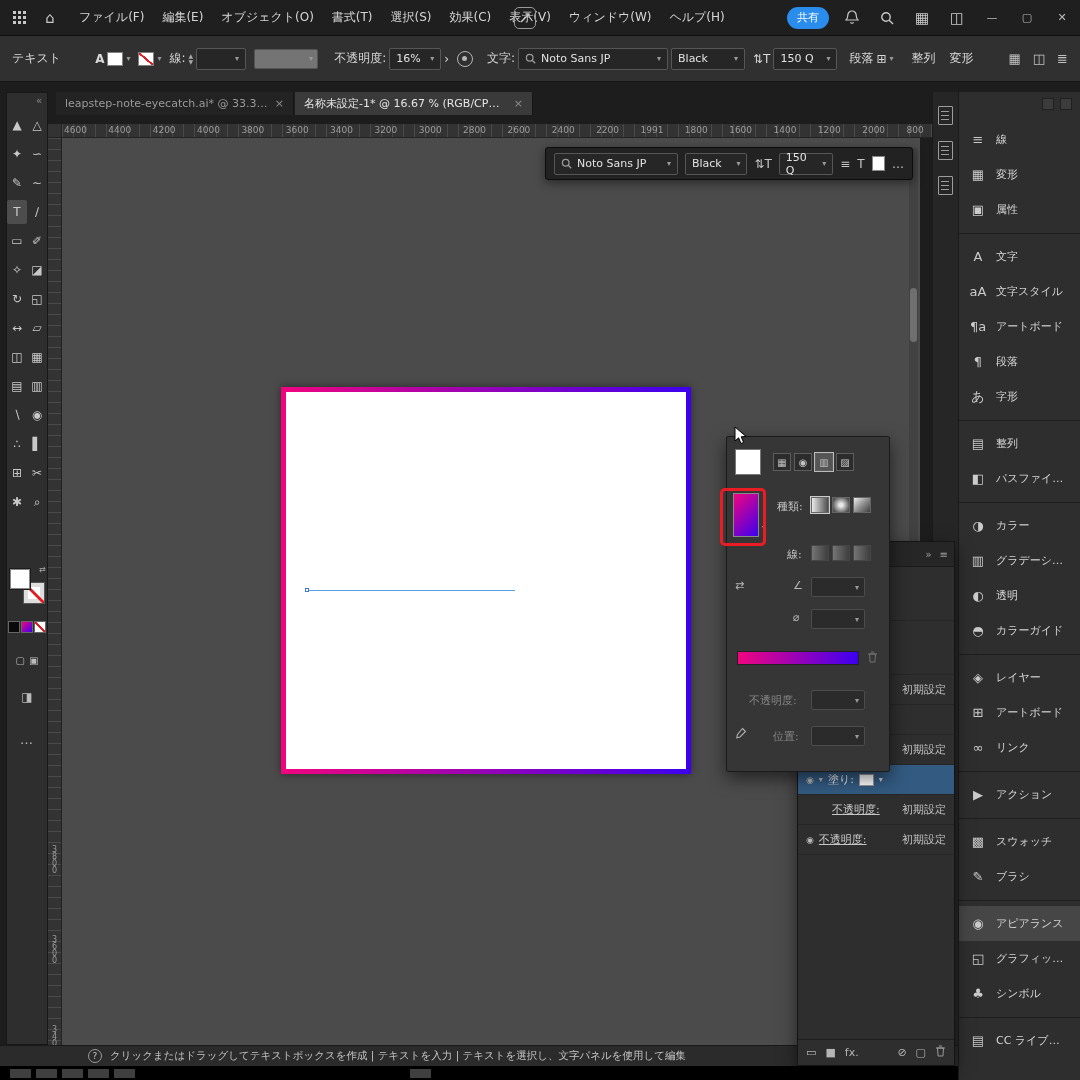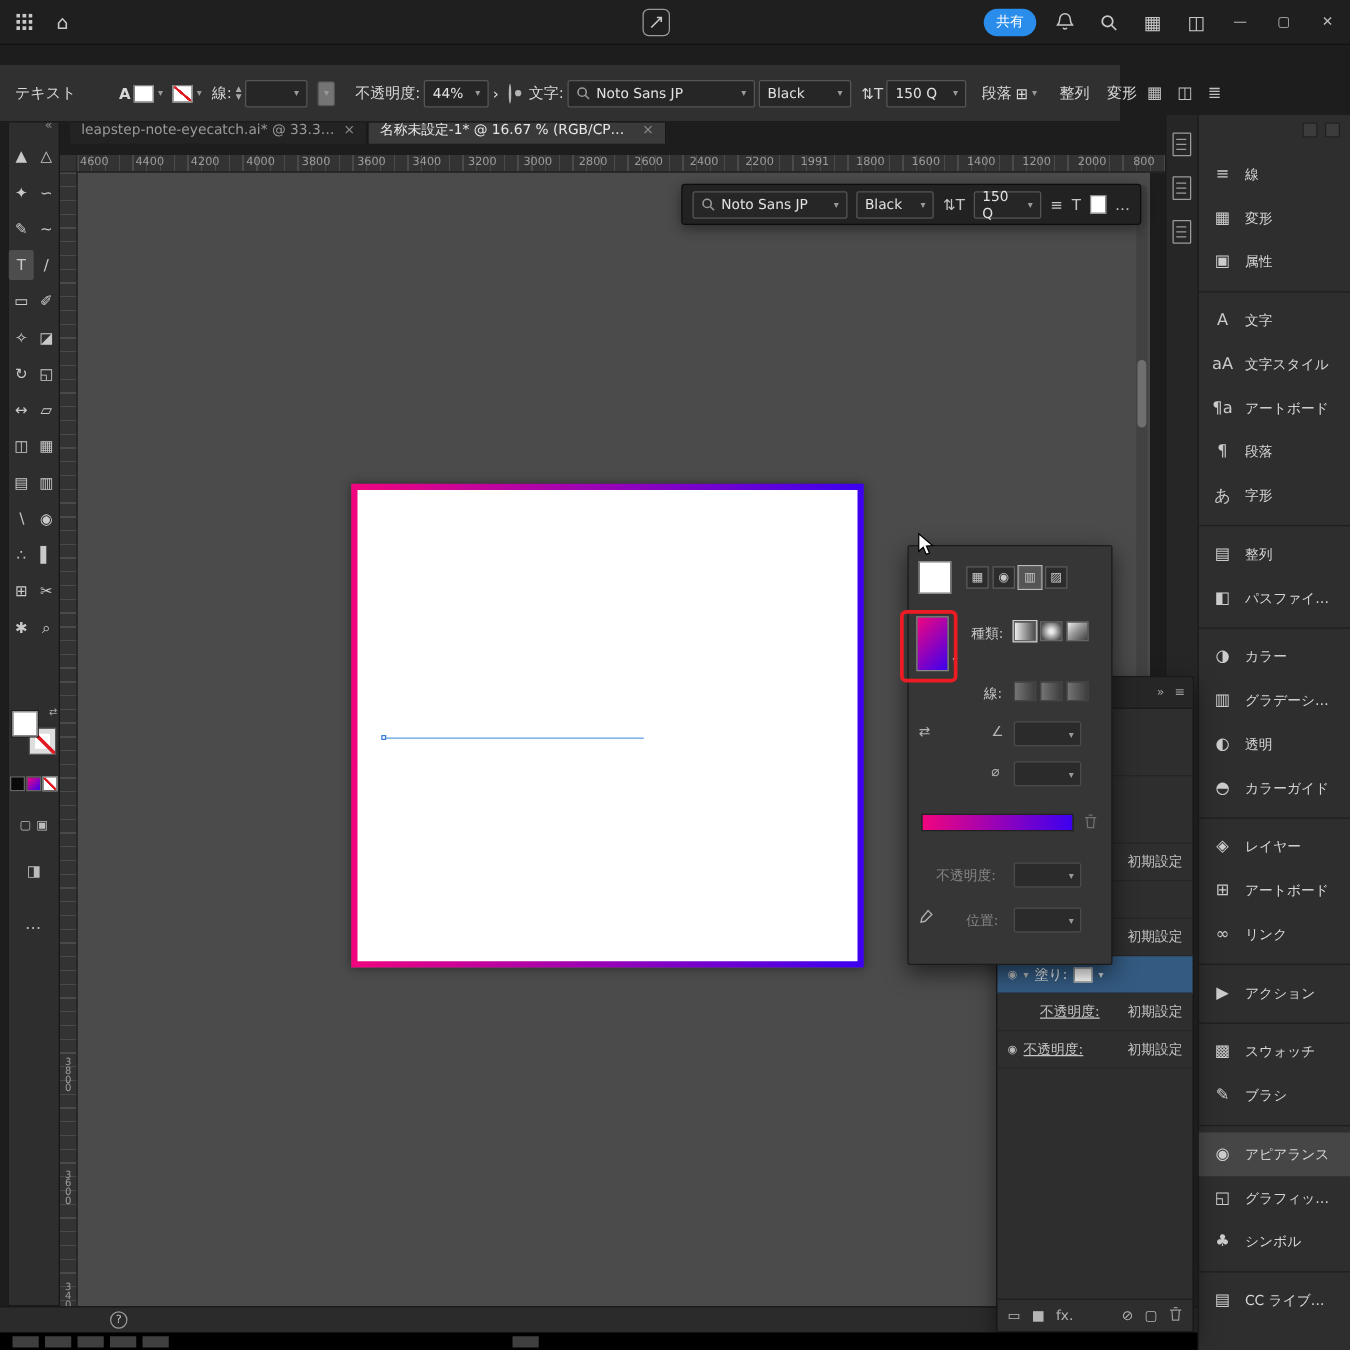--- a/index.html
+++ b/index.html
@@ -15,21 +15,21 @@
   .menus{display:flex;margin-left:8px}
   .menu-item{padding:0 9px;line-height:35px;font-size:12px;color:#d6d6d6;white-space:nowrap}
   .mb-center{position:absolute;left:514px;top:7px;width:22px;height:22px;border:1px solid #9a9a9a;
              border-radius:5px;display:flex;align-items:center;justify-content:center}
   .mb-right{margin-left:auto;display:flex;align-items:center;gap:11px;padding-right:6px}
   .share-btn{background:#2a8ceb;color:#fff;border:none;border-radius:11px;height:22px;
              padding:0 10px;font-size:11px;font-family:inherit}
   .win-btn{width:24px;text-align:center;color:#bbb;font-size:11px}
 
   
-  .controlbar{position:absolute;left:0;top:52px;width:896px;height:46px;background:#303030;
+  .controlbar{position:absolute;left:0;top:36px;width:1080px;height:46px;background:#303030;
               border-bottom:1px solid #161616;display:flex;align-items:center;gap:8px;
               padding:0 12px;z-index:39;font-size:12px}
   .cb-label{color:#d8d8d8;white-space:nowrap}
   .grp{display:flex;align-items:center;gap:3px}
   .combo{display:flex;align-items:center;background:#262626;border:1px solid #565656;
          border-radius:2px;height:22px;padding:0 6px;font-size:11px;color:#e2e2e2;gap:5px}
   .carat{font-size:8px;color:#9a9a9a;margin-left:auto}
   .w150{width:150px}.w74{width:74px}.w64{width:64px}.w52{width:52px}.w50{width:50px}
   .swatch{width:16px;height:14px;background:#fff;border:1px solid #808080;display:inline-block}
   .none-slash{position:relative}
@@ -209,20 +209,40 @@
             <rect x="0" y="5" width="3" height="3"></rect>
             <rect x="5" y="5" width="3" height="3"></rect>
             <rect x="10" y="5" width="3" height="3"></rect>
             <rect x="0" y="10" width="3" height="3"></rect>
             <rect x="5" y="10" width="3" height="3"></rect>
             <rect x="10" y="10" width="3" height="3"></rect>
           </g>
         </svg>
     </span>
     <span class="mb-ic">⌂</span>
+    <nav class="menus">
+
+        <span class="menu-item">ファイル(F)</span>
+
+        <span class="menu-item">編集(E)</span>
+
+        <span class="menu-item">オブジェクト(O)</span>
+
+        <span class="menu-item">書式(T)</span>
+
+        <span class="menu-item">選択(S)</span>
+
+        <span class="menu-item">効果(C)</span>
+
+        <span class="menu-item">表示(V)</span>
+
+        <span class="menu-item">ウィンドウ(W)</span>
+
+        <span class="menu-item">ヘルプ(H)</span>
+      </nav>
     <div class="mb-center">
       <svg width="12" height="12" viewBox="0 0 12 12">
           <path d="M2 10 L10 2 M6.5 2 H10 V5.5" stroke="#c8c8c8" stroke-width="1.3" fill="none"></path>
         </svg>
     </div>
     <div class="mb-right">
       <button class="share-btn">共有</button>
       <span class="mb-ic" style="margin:0">
         <svg width="14" height="15" viewBox="0 0 14 15">
             <path d="M7 1a4.2 4.2 0 0 0-4.2 4.2c0 3-1.3 4.3-1.8 4.8h12c-.5-.5-1.8-1.8-1.8-4.8A4.2 4.2 0 0 0 7 1z" fill="none" stroke="#c8c8c8" stroke-width="1.2"></path>
@@ -263,21 +283,21 @@
       <span class="combo w50">
           <span class="carat">▾</span>
         </span>
     </span>
     <span class="profile-dd">
         <span class="mini-carat">▾</span>
       </span>
     <span class="grp" style="margin-left:8px">
       <span class="cb-label">不透明度:</span>
       <span class="combo w52">
-          <span>44%</span>
+          <span>16%</span>
           <span class="carat">▾</span>
         </span>
       <span class="cb-label">›</span>
     </span>
     <span class="recolor"></span>
     <span class="grp" style="margin-left:6px">
       <span class="cb-label">文字:</span>
       <span class="combo w150">
         <svg width="11" height="11" viewBox="0 0 14 14">
             <circle cx="6" cy="6" r="4.2" fill="none" stroke="#9a9a9a" stroke-width="1.6"></circle>
@@ -762,20 +782,21 @@
 
         <div class="dock-item sep">
           <span class="dock-ic">▤</span>
           <span class="dock-label">CC ライブラリ</span>
         </div>
       </div>
   </div>
 
   <div class="statusbar">
     <span class="help-ic">?</span>
+    <span class="status-text">クリックまたはドラッグしてテキストボックスを作成 | テキストを入力 | テキストを選択し、文字パネルを使用して編集</span>
   </div>
   <div class="bottom-strip">
     <span class="tb-block"></span>
     <span class="tb-block"></span>
     <span class="tb-block"></span>
     <span class="tb-block"></span>
     <span class="tb-block"></span>
     <span class="tb-block lone"></span>
   </div>
 

